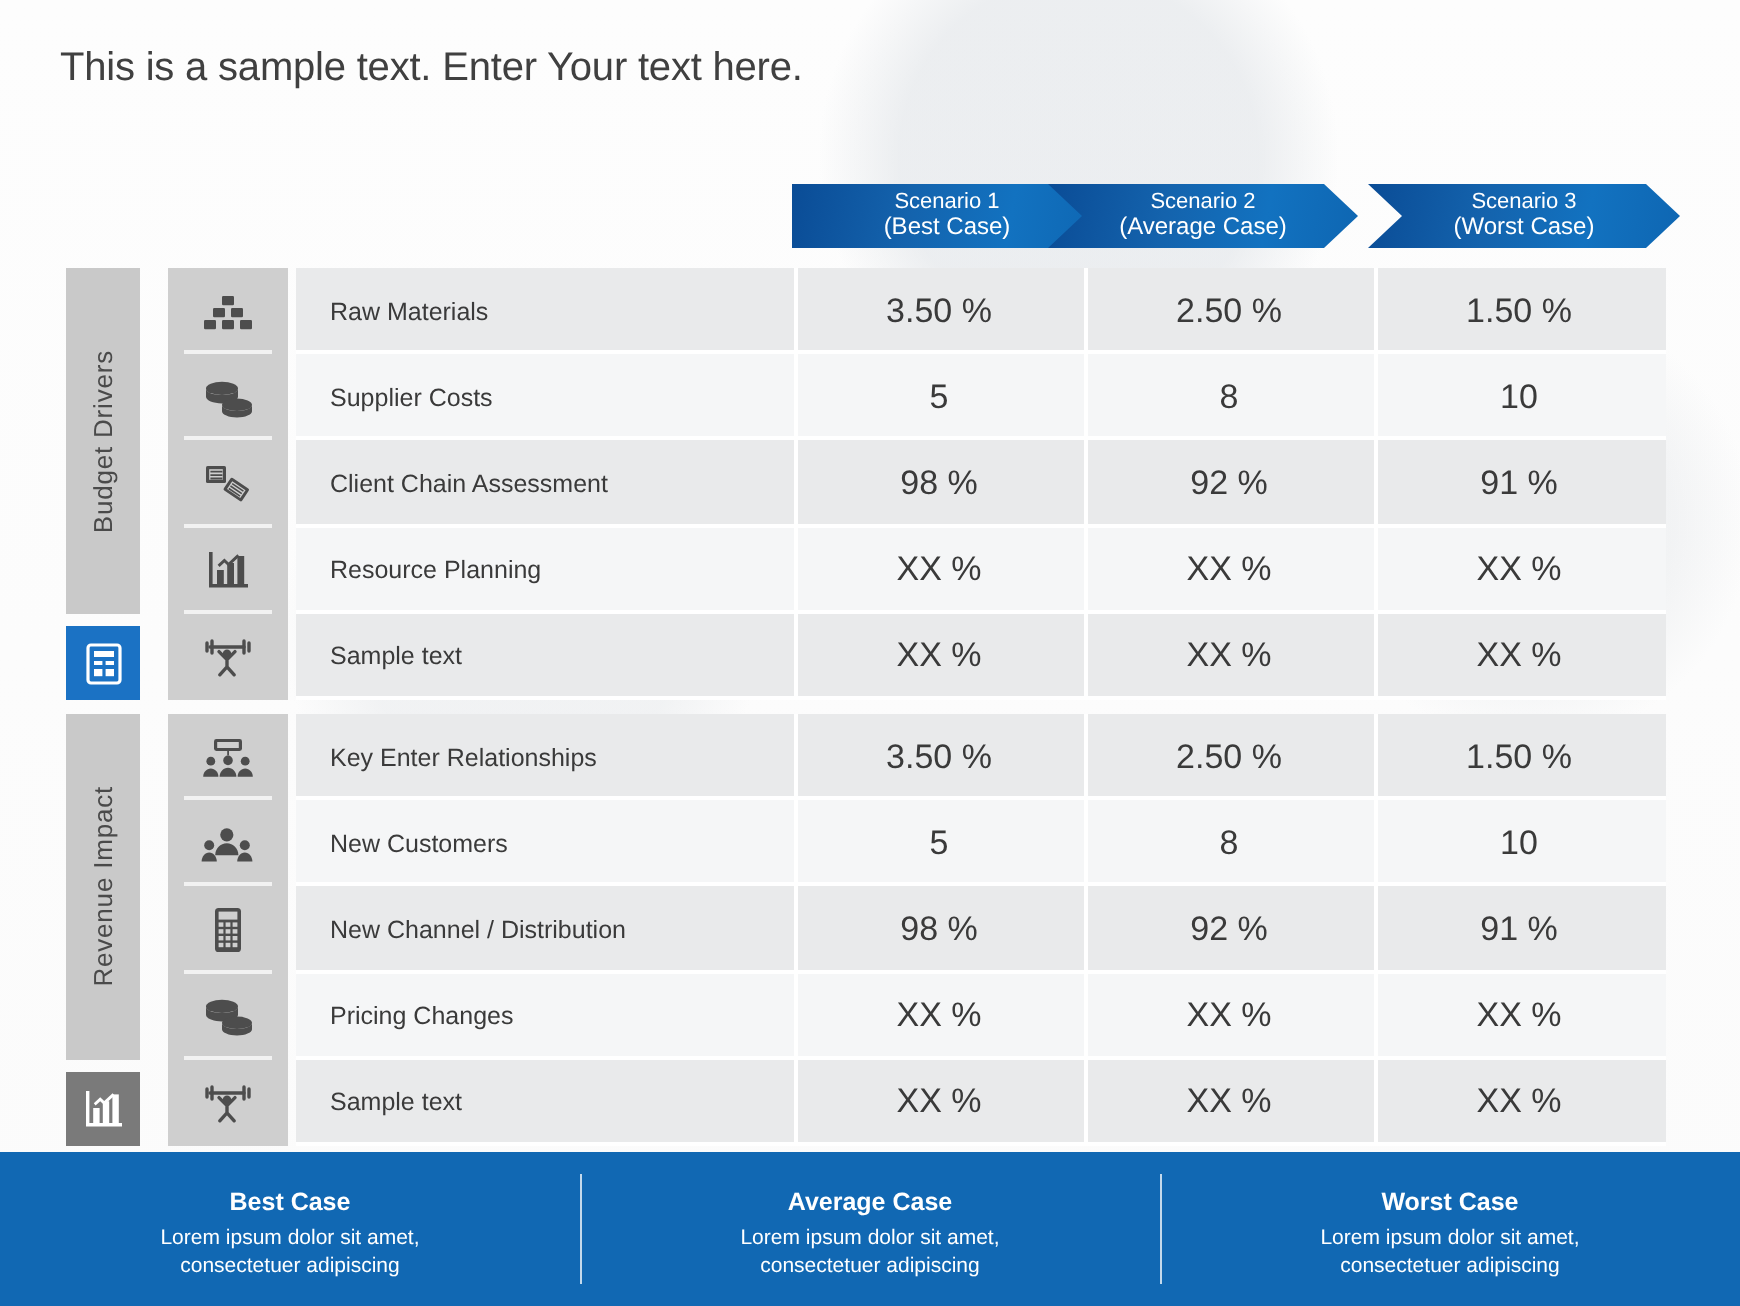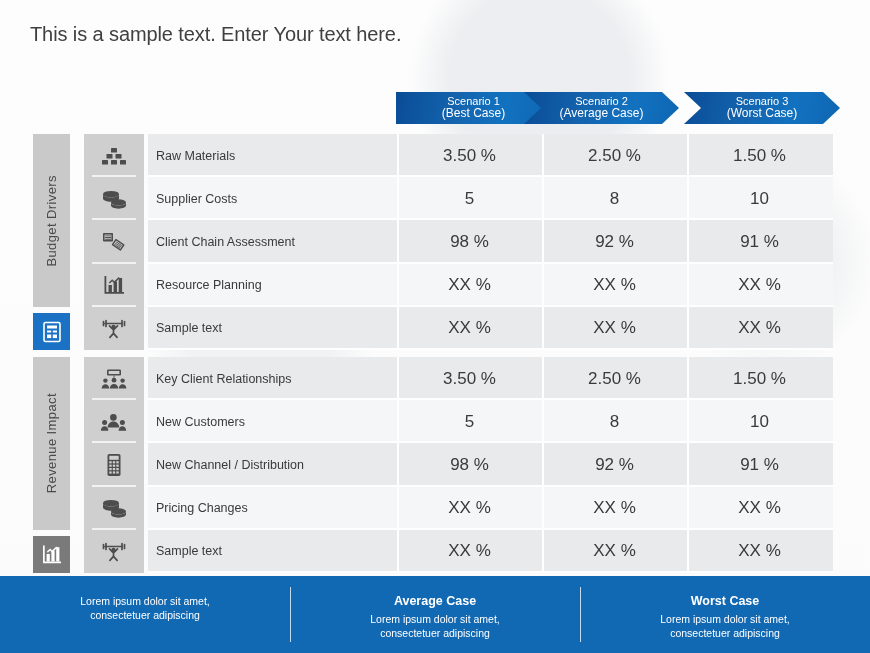--- a/index.html
+++ b/index.html
@@ -167,21 +167,21 @@
     content: "";
     position: absolute;
     bottom: 0;
     left: 0;
     right: 0;
     height: 2px;
     background: #ffffff;
   }
   .cell-label {
     width: 249px;
-    padding-left: 8px;
+    padding-left: 17px;
     box-sizing: border-box;
     font-size: 12.5px;
     color: #3a3a3a;
   }
   .cell-val {
     width: 145px;
     text-align: center;
     font-size: 17px;
     color: #3a3a3a;
   }
@@ -460,21 +460,21 @@
         </span>
       </div>
     </div>
 
     <div class="rows">
       <div class="vsep" style="left:249px;"></div>
       <div class="vsep" style="left:394px;"></div>
       <div class="vsep" style="left:539px;"></div>
 
       <div class="row odd">
-        <div class="cell-label">Key Client Relationships</div>
+        <div class="cell-label">Key Enter Relationships</div>
         <div class="cell-val">3.50 %</div>
         <div class="cell-val">2.50 %</div>
         <div class="cell-val">1.50 %</div>
       </div>
       <div class="row even">
         <div class="cell-label">New Customers</div>
         <div class="cell-val">5</div>
         <div class="cell-val">8</div>
         <div class="cell-val">10</div>
       </div>
@@ -494,20 +494,21 @@
         <div class="cell-label">Sample text</div>
         <div class="cell-val">XX %</div>
         <div class="cell-val">XX %</div>
         <div class="cell-val">XX %</div>
       </div>
     </div>
   </div>
 
   <div class="footer">
     <div class="foot-col">
+      <div class="foot-title">Best Case</div>
       <div class="foot-sub">Lorem  ipsum dolor sit amet,</div>
       <div class="foot-sub">consectetuer  adipiscing</div>
     </div>
     <div class="foot-col">
       <div class="foot-title">Average Case</div>
       <div class="foot-sub">Lorem  ipsum dolor sit amet,</div>
       <div class="foot-sub">consectetuer  adipiscing</div>
     </div>
     <div class="foot-col">
       <div class="foot-title">Worst Case</div>

